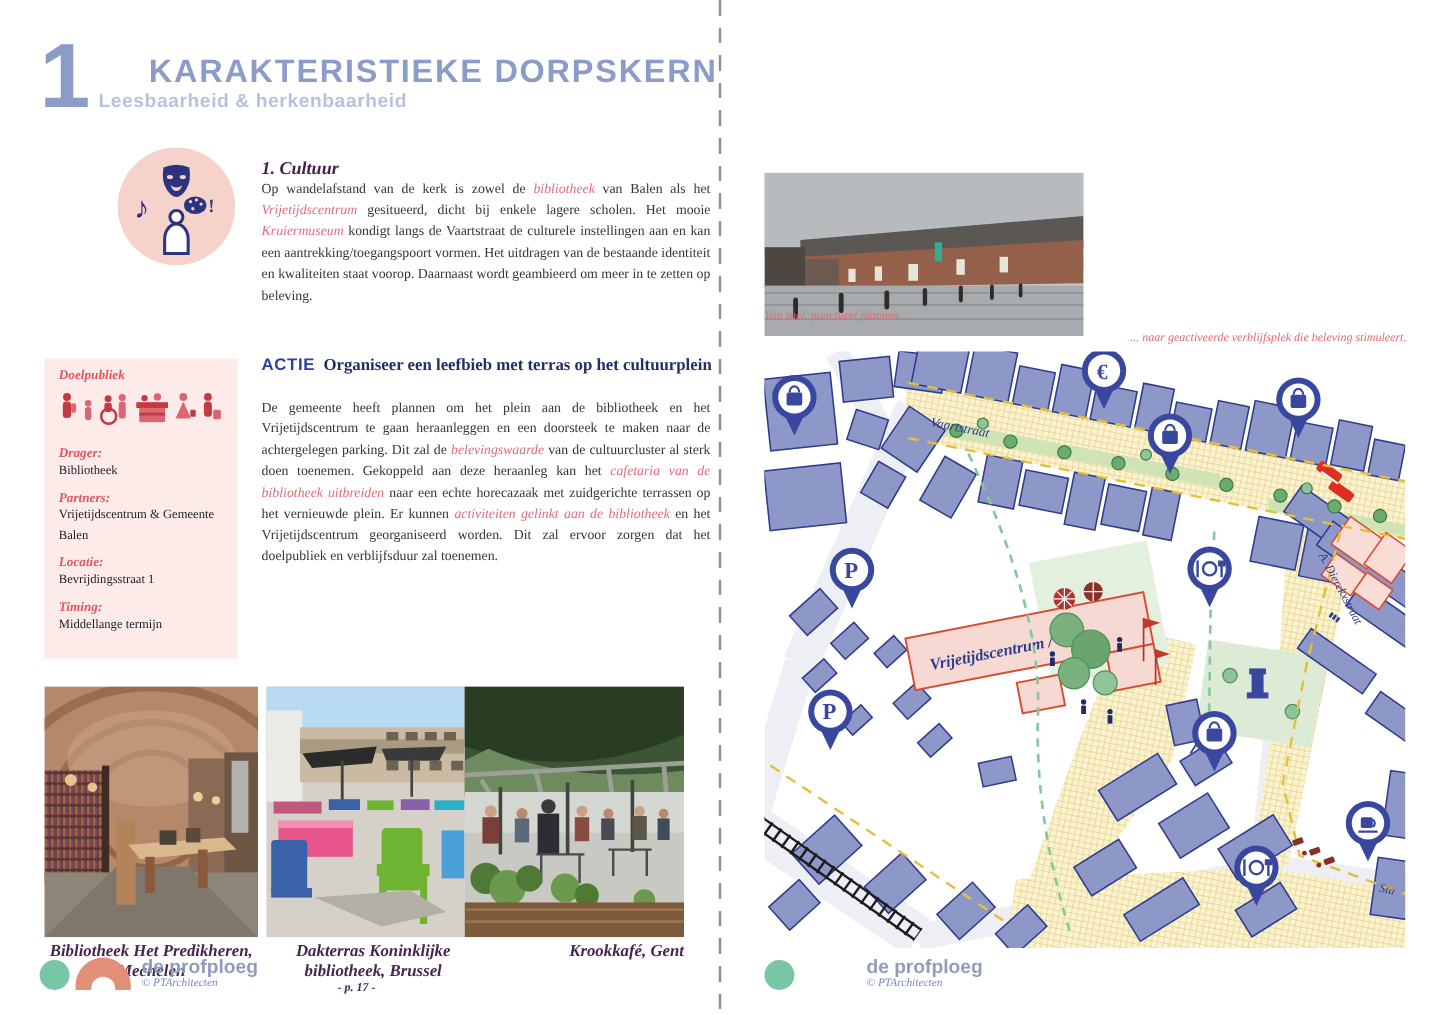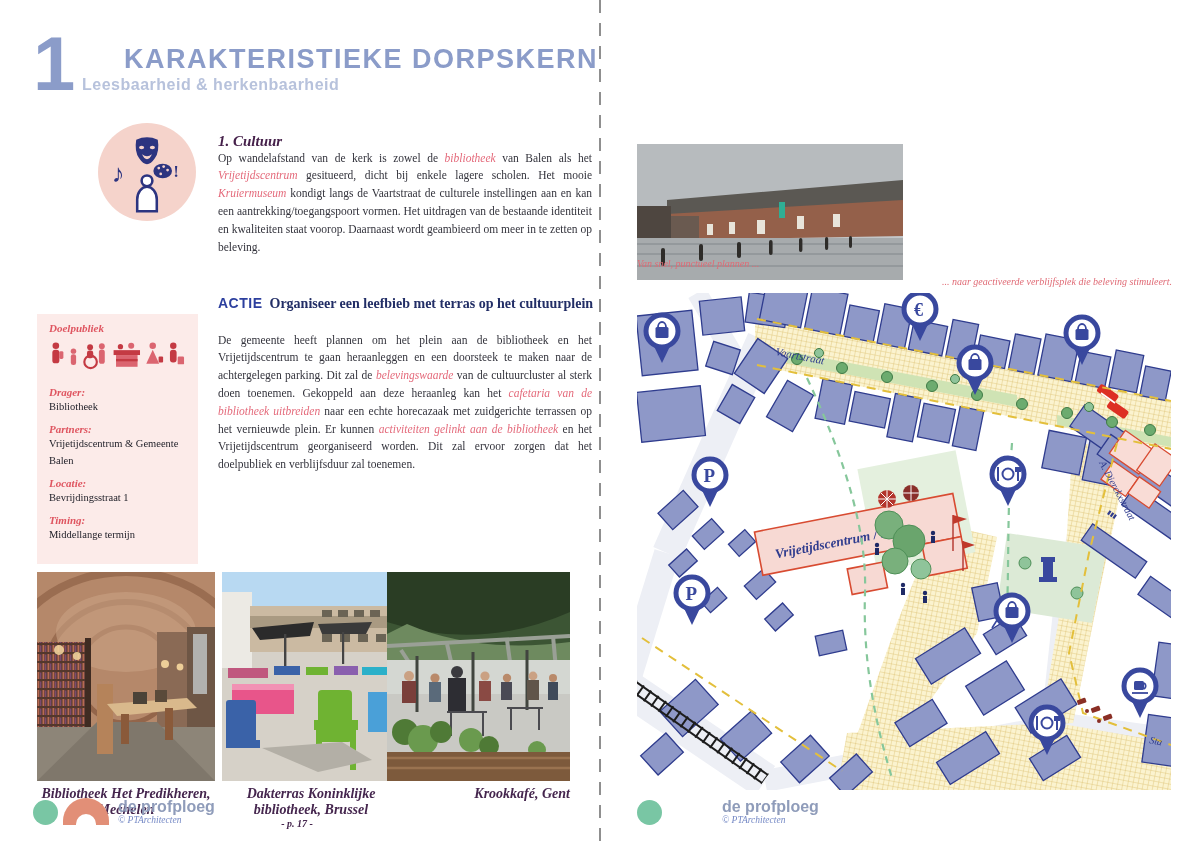--- a/index.html
+++ b/index.html
@@ -20,21 +20,21 @@
   .subtitle{left:82px;top:76px;font-family:"Liberation Sans",sans-serif;font-weight:bold;
             font-size:16px;letter-spacing:.5px;color:#b7c2dc;}
 
   
   .culture-circle{left:98px;top:123px;width:98px;height:98px;}
   .sec-heading{left:218px;top:118px;font-size:15px;font-weight:bold;font-style:italic;color:#45204a;}
   .sec-para{left:218px;top:138px;width:374px;font-size:11.5px;line-height:1.55;text-align:justify;}
   .accent{color:#e4697a;font-style:italic;}
 
   
-  .infobox{left:37px;top:314px;width:161px;height:250px;background:#fcebe9;padding:0;}
+  .infobox{left:37px;top:299px;width:161px;height:250px;background:#fcebe9;padding:0;}
   .infobox .inner{padding:8px 12px;}
   .red-label{color:#df5560;font-style:italic;font-weight:bold;font-size:11px;}
   .ib-value{font-size:10.5px;color:#1d1d26;line-height:1.55;margin-top:1px;}
   .ib-field{margin-top:8px;}
   .people-row{margin:6px 0 2px 0;}
   .euros{font-size:13px;font-weight:bold;letter-spacing:5px;margin-top:3px;}
   .euros .on{color:#d94f5c;}
   .euros .off{color:#f2b9bd;}
 
   

